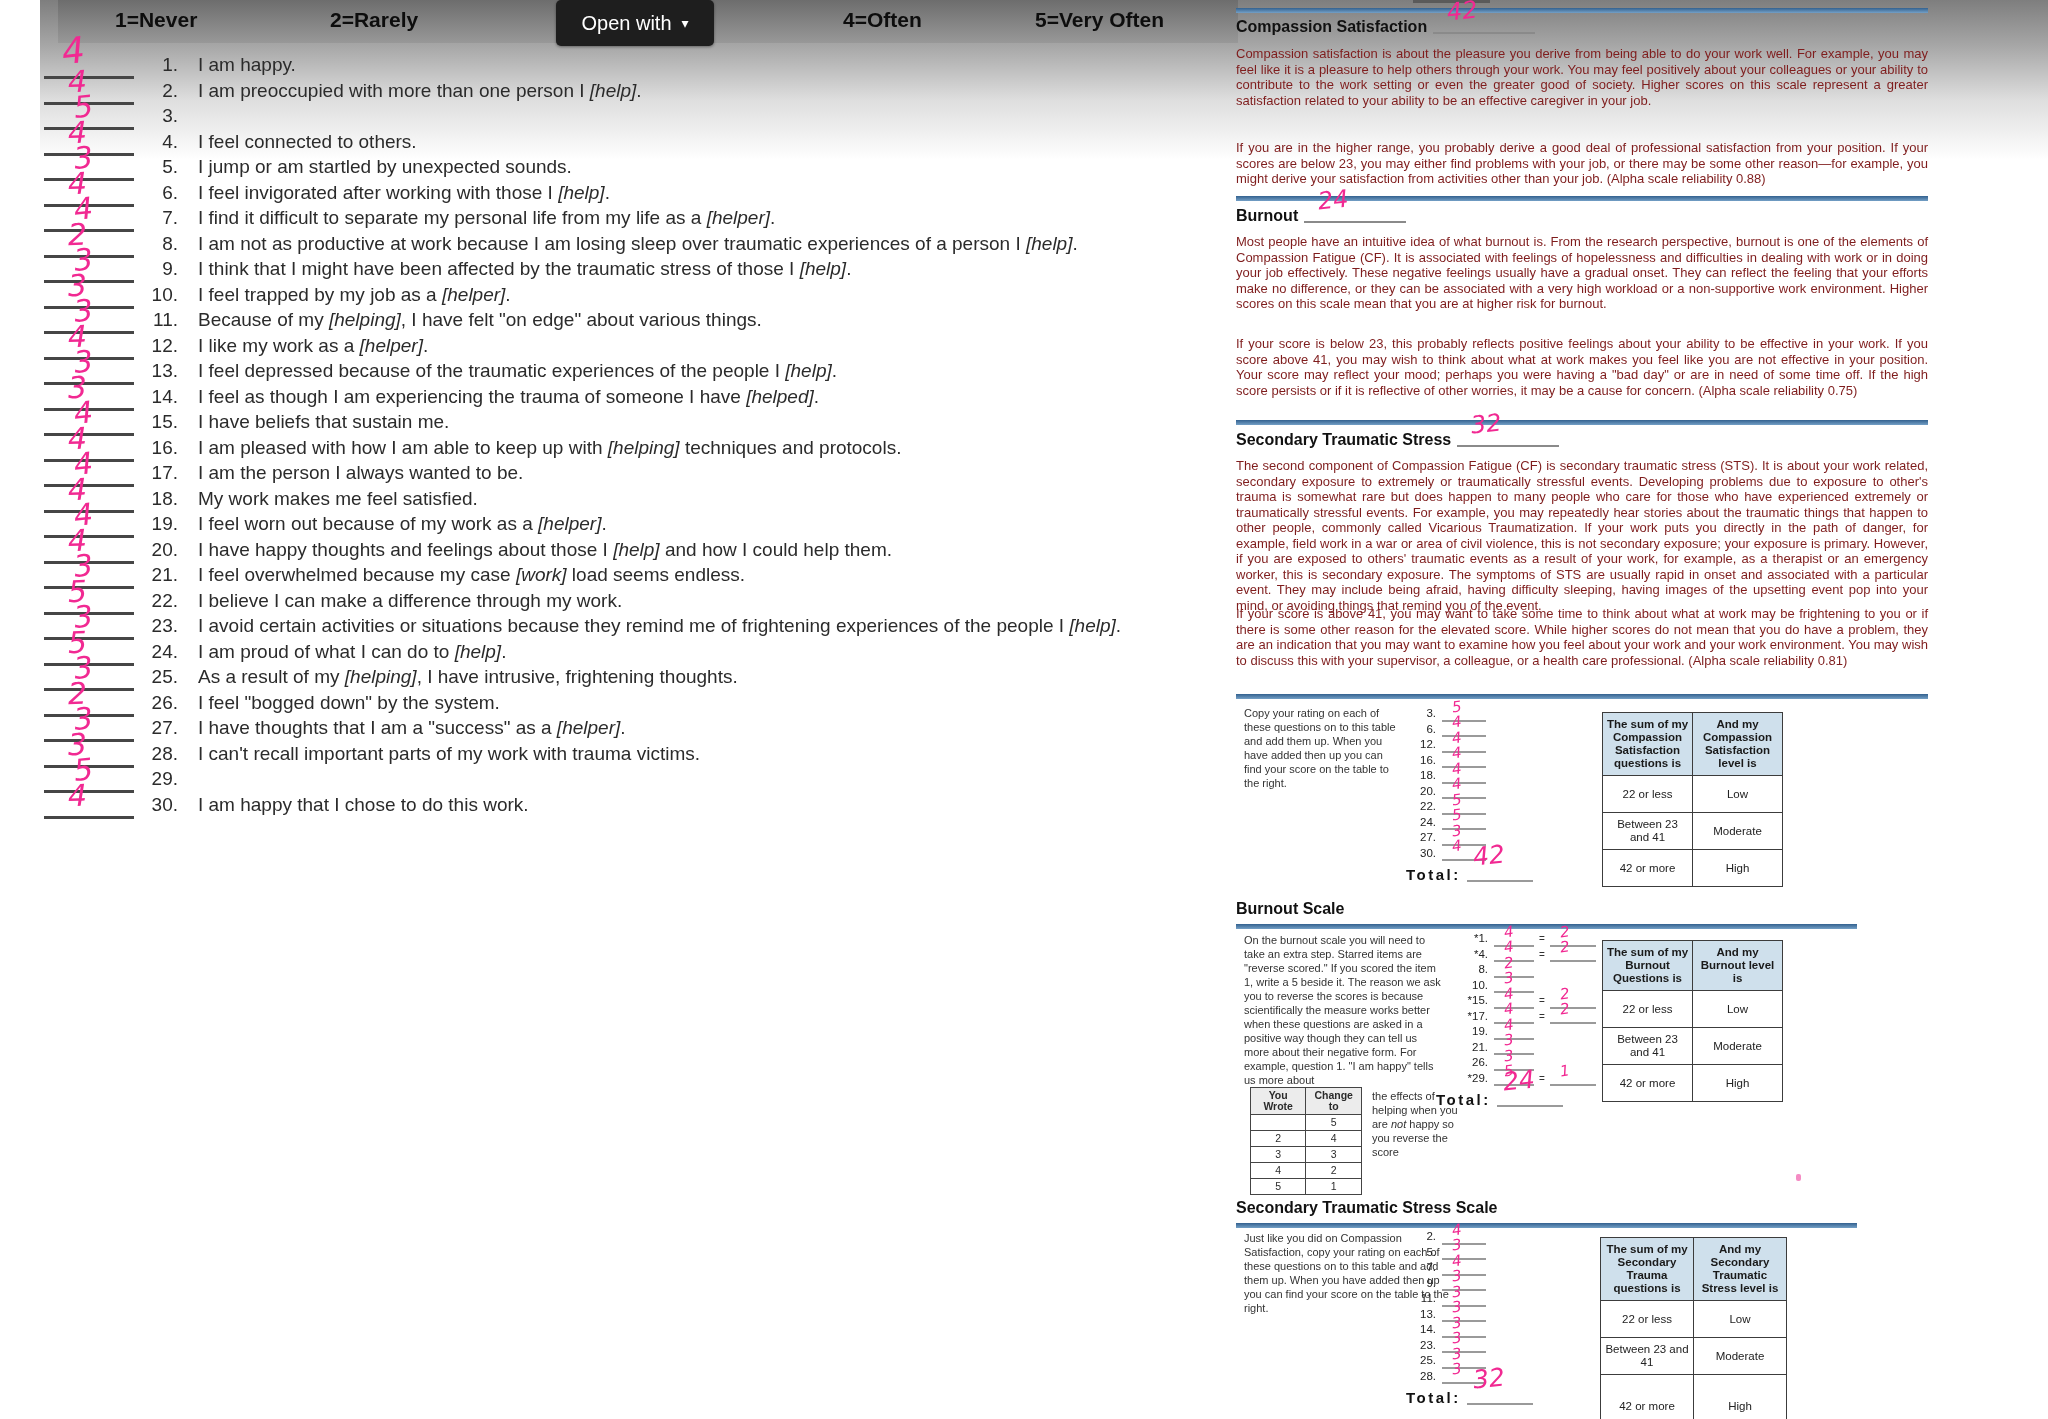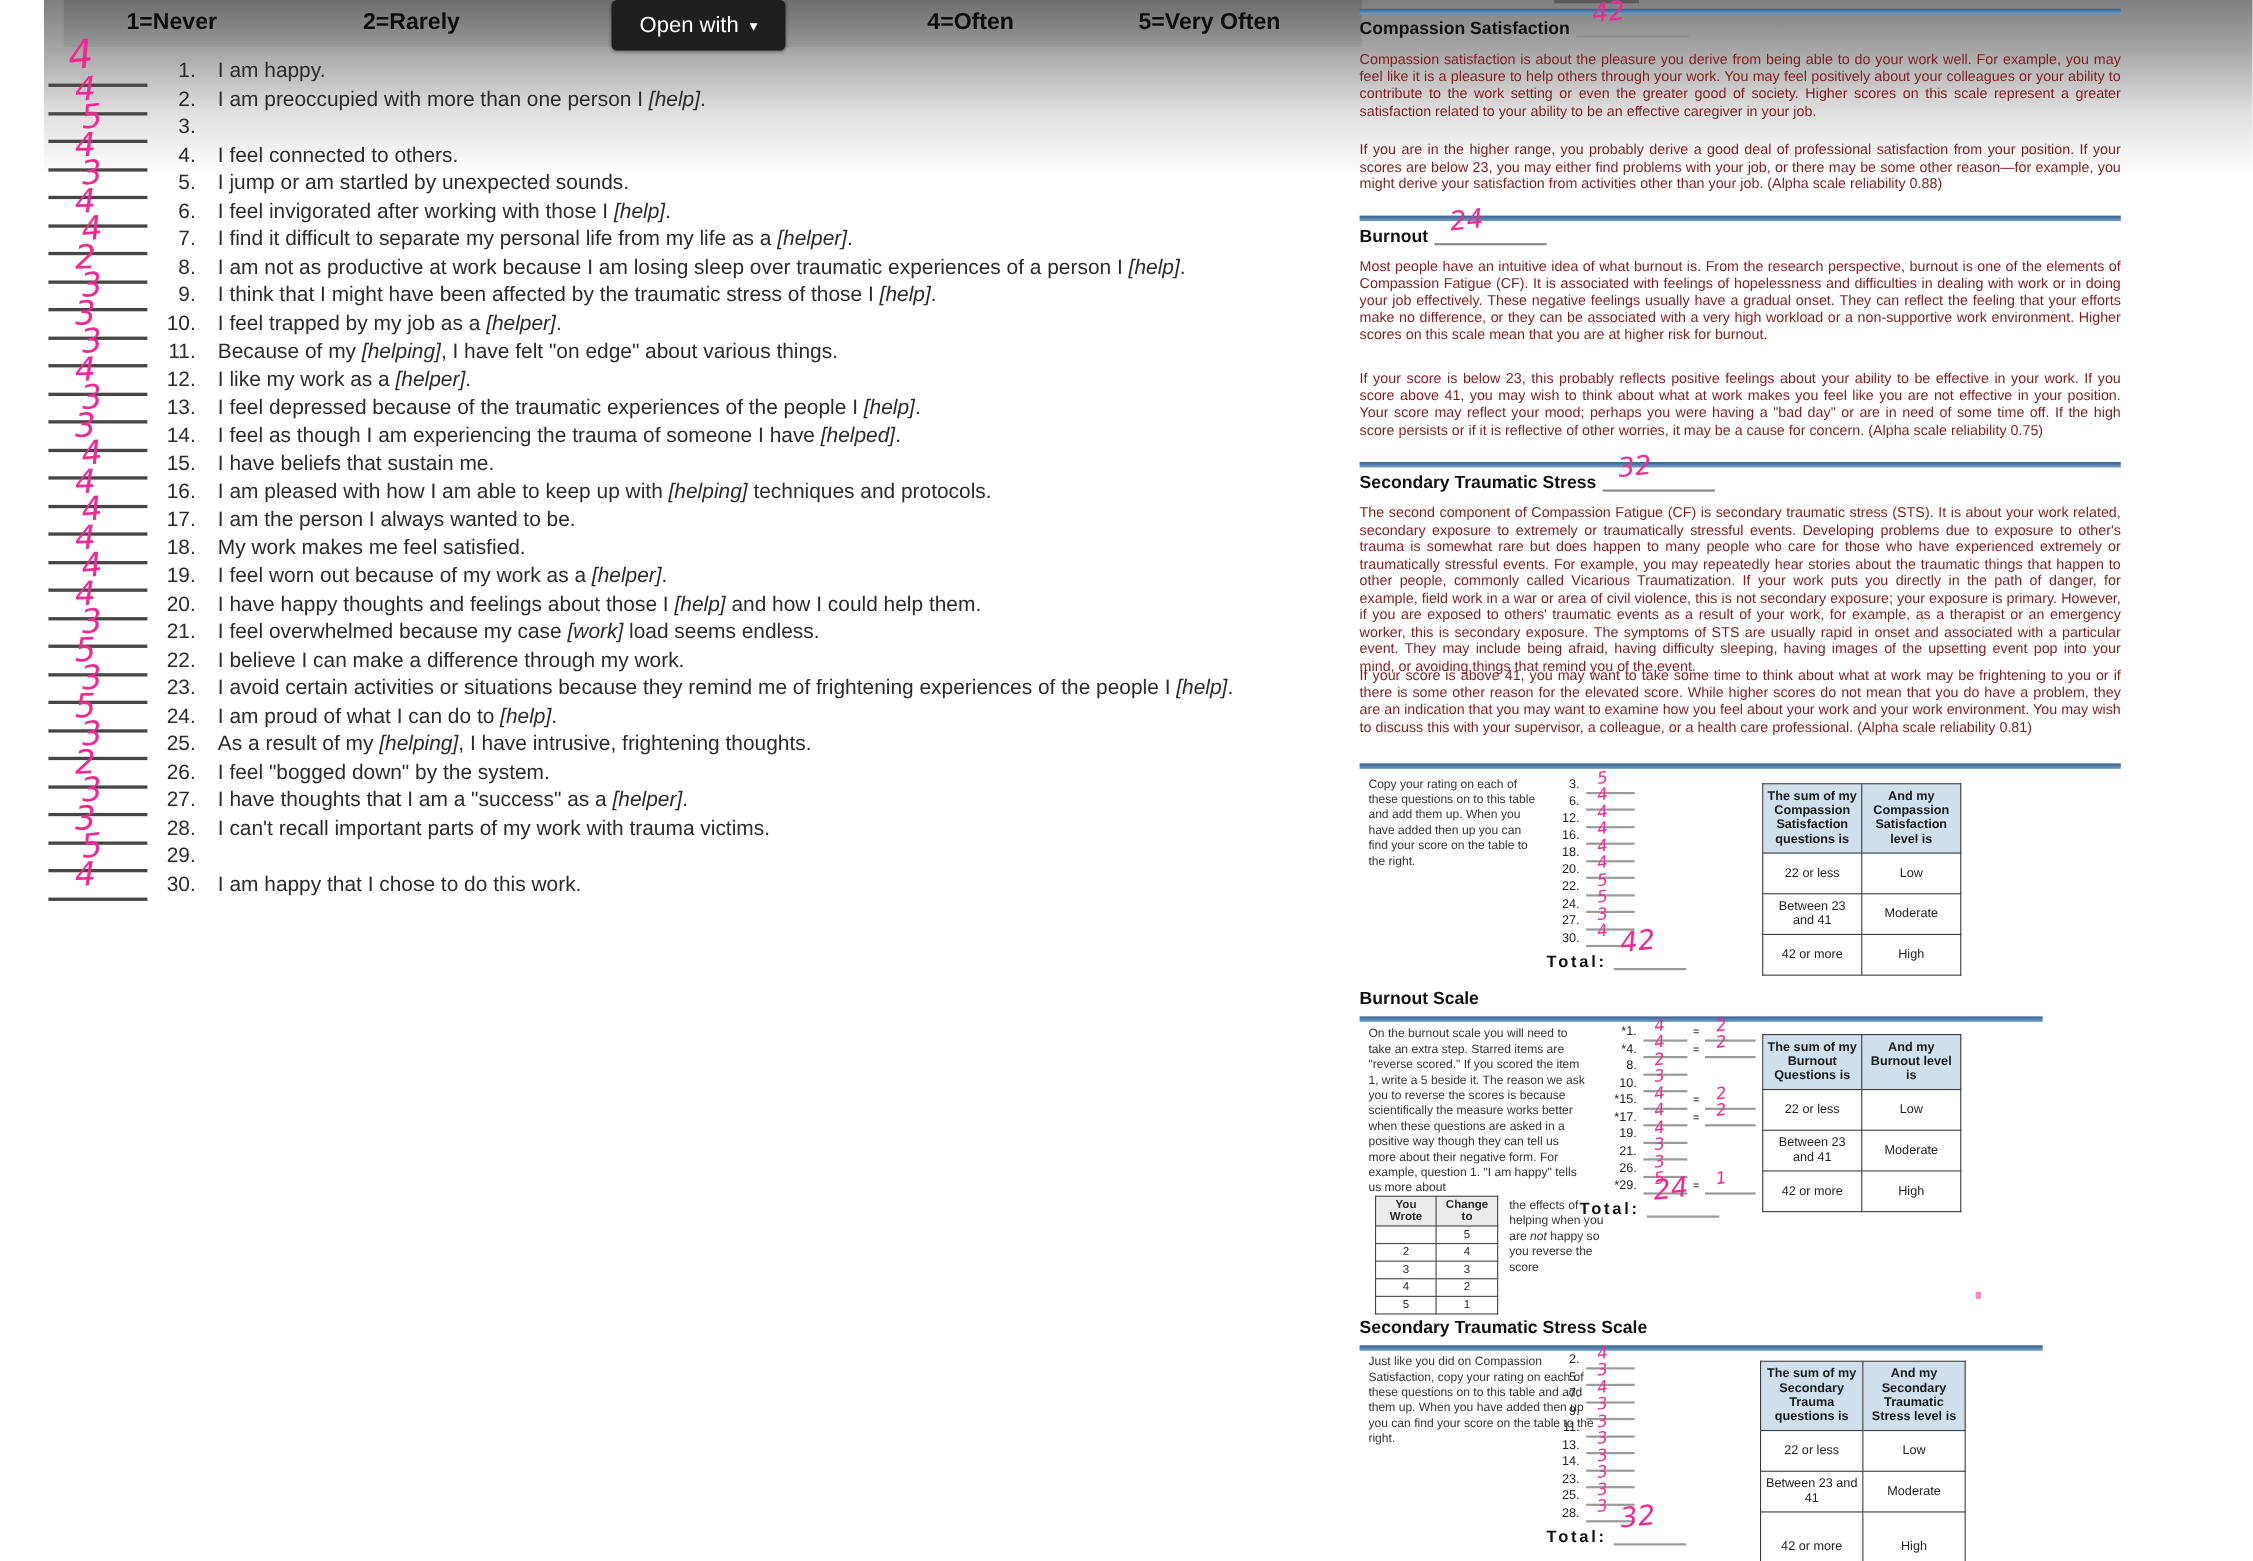--- a/index.html
+++ b/index.html
@@ -362,21 +362,21 @@
     <div class="partial-line"></div>
     <div class="blue-rule" style="top:8px"></div>
 
     <div class="sec-head" style="top:16px">
       <span>Compassion Satisfaction</span>
       <span class="score-blank">
         <span class="ink score-ink">42</span>
       </span>
     </div>
     <div class="para" style="top:46px">Compassion satisfaction is about the pleasure you derive from being able to do your work well. For example, you may feel like it is a pleasure to help others through your work. You may feel positively about your colleagues or your ability to contribute to the work setting or even the greater good of society. Higher scores on this scale represent a greater satisfaction related to your ability to be an effective caregiver in your job.</div>
-    <div class="para" style="top:128px">If you are in the higher range, you probably derive a good deal of professional satisfaction from your position. If your scores are below 23, you may either find problems with your job, or there may be some other reason—for example, you might derive your satisfaction from activities other than your job. (Alpha scale reliability 0.88)</div>
+    <div class="para" style="top:140px">If you are in the higher range, you probably derive a good deal of professional satisfaction from your position. If your scores are below 23, you may either find problems with your job, or there may be some other reason—for example, you might derive your satisfaction from activities other than your job. (Alpha scale reliability 0.88)</div>
 
     <div class="blue-rule" style="top:196px"></div>
     <div class="sec-head" style="top:205px">
       <span>Burnout</span>
       <span class="score-blank">
         <span class="ink score-ink">24</span>
       </span>
     </div>
     <div class="para" style="top:234px">Most people have an intuitive idea of what burnout is. From the research perspective, burnout is one of the elements of Compassion Fatigue (CF). It is associated with feelings of hopelessness and difficulties in dealing with work or in doing your job effectively. These negative feelings usually have a gradual onset. They can reflect the feeling that your efforts make no difference, or they can be associated with a very high workload or a non-supportive work environment. Higher scores on this scale mean that you are at higher risk for burnout.</div>
     <div class="para" style="top:336px">If your score is below 23, this probably reflects positive feelings about your ability to be effective in your work. If you score above 41, you may wish to think about what at work makes you feel like you are not effective in your position. Your score may reflect your mood; perhaps you were having a "bad day" or are in need of some time off. If the high score persists or if it is reflective of other worries, it may be a cause for concern. (Alpha scale reliability 0.75)</div>

